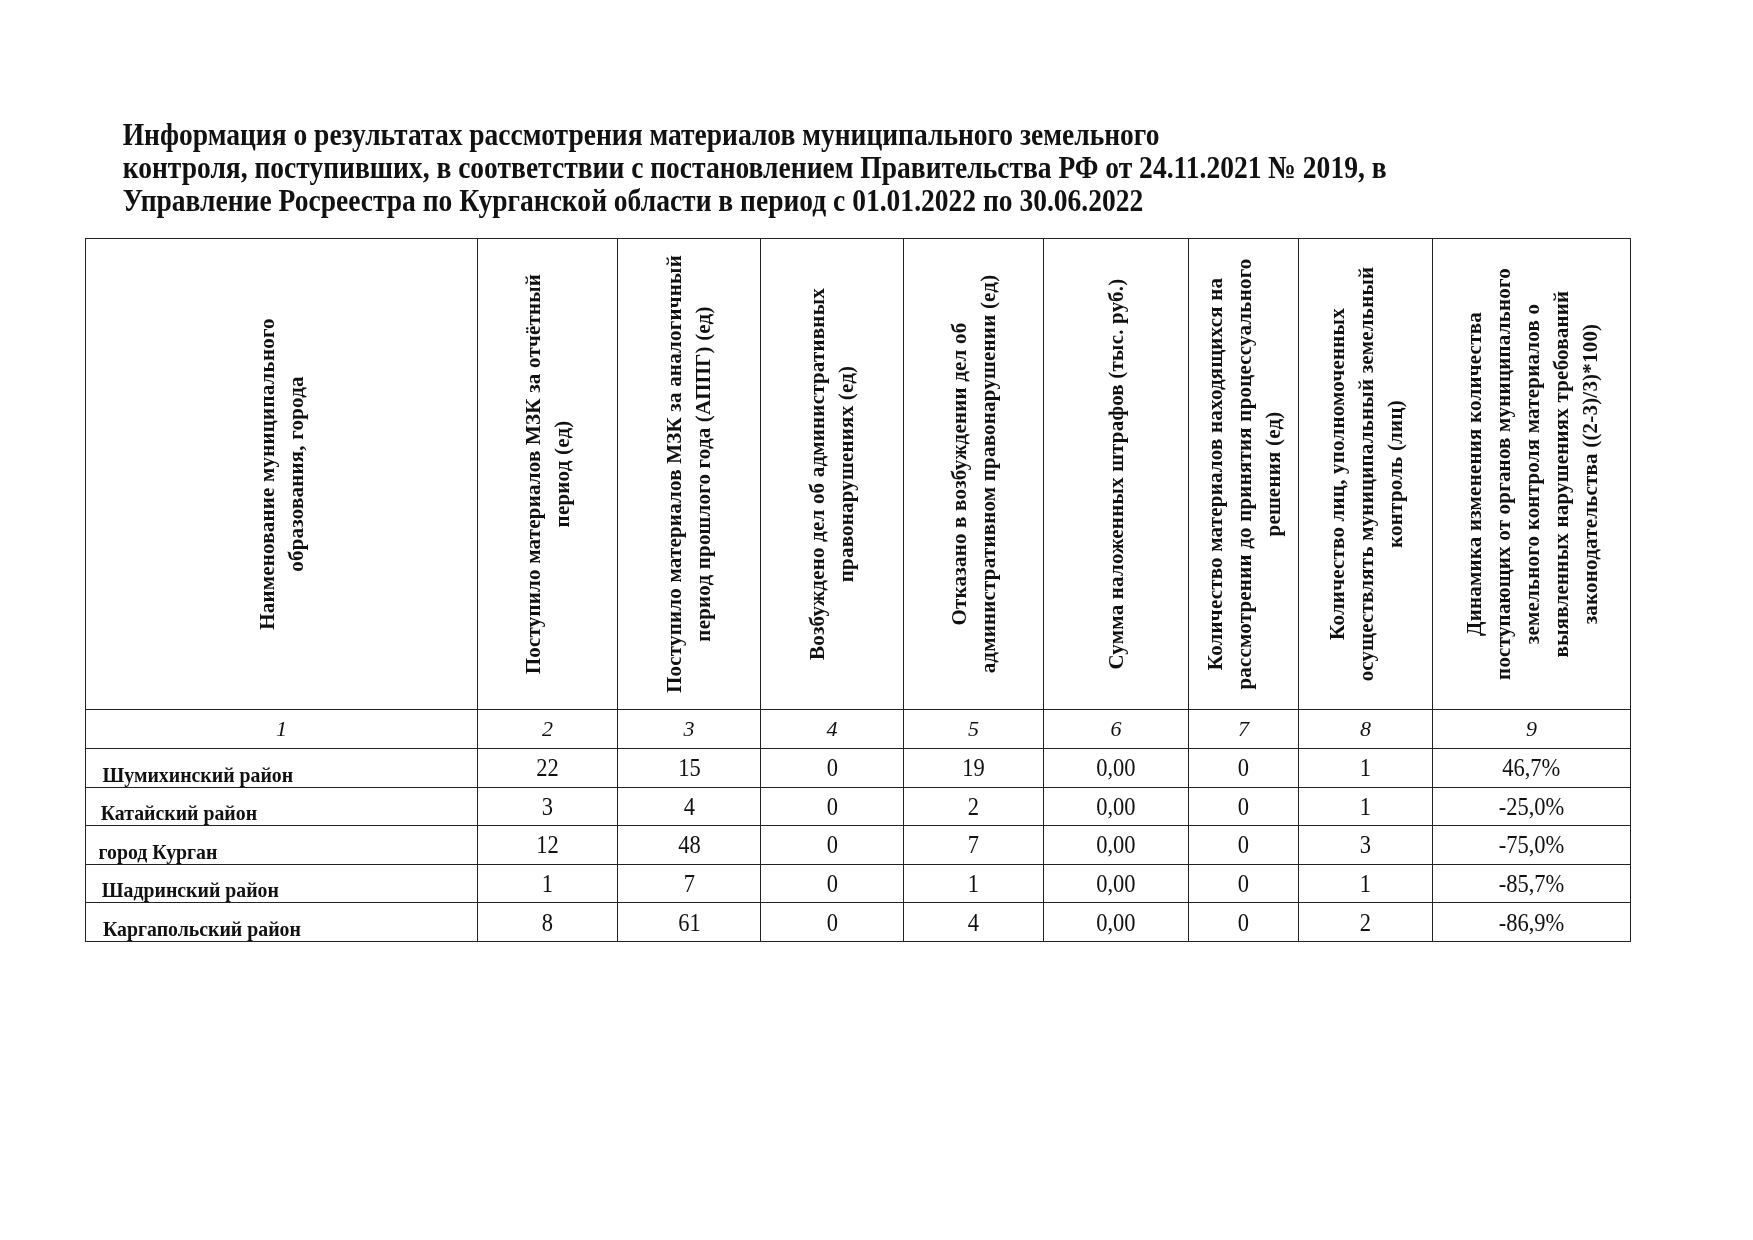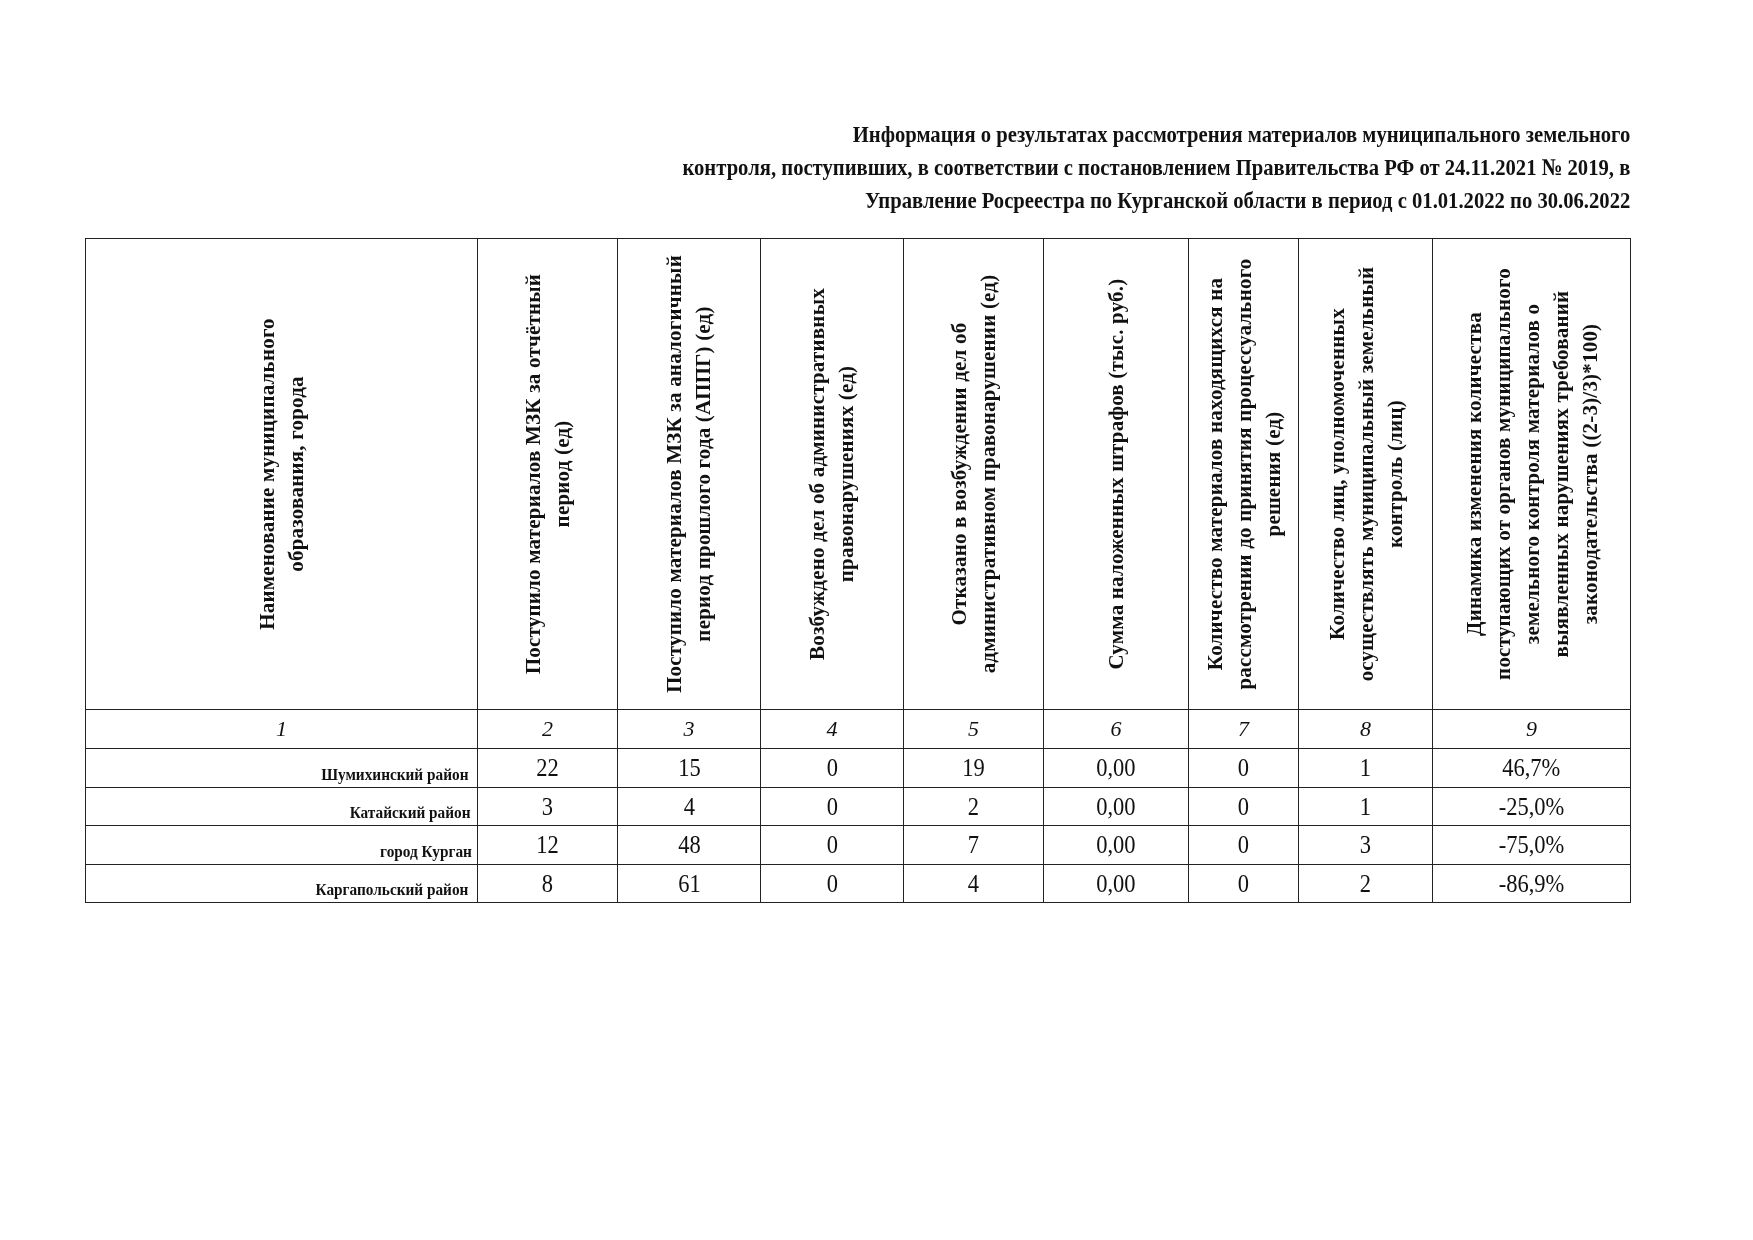--- a/index.html
+++ b/index.html
@@ -2,21 +2,21 @@
 <html><head>
 <meta charset="utf-8">
 <style>
   html, body { margin: 0; padding: 0; background: #ffffff; }
   body {
     width: 1753px; height: 1240px; position: relative; overflow: hidden;
     font-family: "Liberation Serif", "DejaVu Serif", serif; color: #111;
   }
   .title {
     position: absolute; left: 0; top: 118px; width: 1753px;
-    text-align: right; font-weight: bold; font-size: 24px; line-height: 33px;
+    text-align: left; font-weight: bold; font-size: 32px; line-height: 33px;
   }
   .title .line { display: block; transform: scaleX(0.86); transform-origin: center; white-space: nowrap; }
 
   table.report {
     position: absolute; left: 85px; top: 238px;
     border-collapse: collapse; table-layout: fixed;
     width: 1545px;
   }
   table.report td, table.report th {
     border: 1.5px solid #222; padding: 0; margin: 0;
@@ -28,21 +28,21 @@
     white-space: normal; text-align: center;
     font-size: 21px; line-height: 29px; letter-spacing: 0.2px;
   }
   tr.num-row td {
     height: 38px; text-align: center; font-style: italic; font-size: 22px;
   }
   tr.data-row td {
     height: 37.6px; text-align: center; font-size: 25px; line-height: 25px;
   }
   tr.data-row td.name {
-    text-align: right; font-weight: bold; font-size: 17px; padding-left: 6px;
+    text-align: left; font-weight: bold; font-size: 22px; padding-left: 6px;
     vertical-align: bottom; padding-bottom: 0px; white-space: nowrap;
   }
   tr.data-row td.val { transform: none; }
   .cond { display: inline-block; transform: scaleX(0.9); }
 </style>
 </head>
 <body>
 
 <div class="title">
   <span class="line">Информация о результатах рассмотрения материалов муниципального земельного</span>
@@ -130,20 +130,31 @@
         <td class="val"><span class="cond">12</span></td>
         <td class="val"><span class="cond">48</span></td>
         <td class="val"><span class="cond">0</span></td>
         <td class="val"><span class="cond">7</span></td>
         <td class="val"><span class="cond">0,00</span></td>
         <td class="val"><span class="cond">0</span></td>
         <td class="val"><span class="cond">3</span></td>
         <td class="val"><span class="cond">-75,0%</span></td>
       </tr>
       <tr class="data-row">
+        <td class="name"><span class="cond">Шадринский район</span></td>
+        <td class="val"><span class="cond">1</span></td>
+        <td class="val"><span class="cond">7</span></td>
+        <td class="val"><span class="cond">0</span></td>
+        <td class="val"><span class="cond">1</span></td>
+        <td class="val"><span class="cond">0,00</span></td>
+        <td class="val"><span class="cond">0</span></td>
+        <td class="val"><span class="cond">1</span></td>
+        <td class="val"><span class="cond">-85,7%</span></td>
+      </tr>
+      <tr class="data-row">
         <td class="name"><span class="cond">Каргапольский район</span></td>
         <td class="val"><span class="cond">8</span></td>
         <td class="val"><span class="cond">61</span></td>
         <td class="val"><span class="cond">0</span></td>
         <td class="val"><span class="cond">4</span></td>
         <td class="val"><span class="cond">0,00</span></td>
         <td class="val"><span class="cond">0</span></td>
         <td class="val"><span class="cond">2</span></td>
         <td class="val"><span class="cond">-86,9%</span></td>
       </tr>

